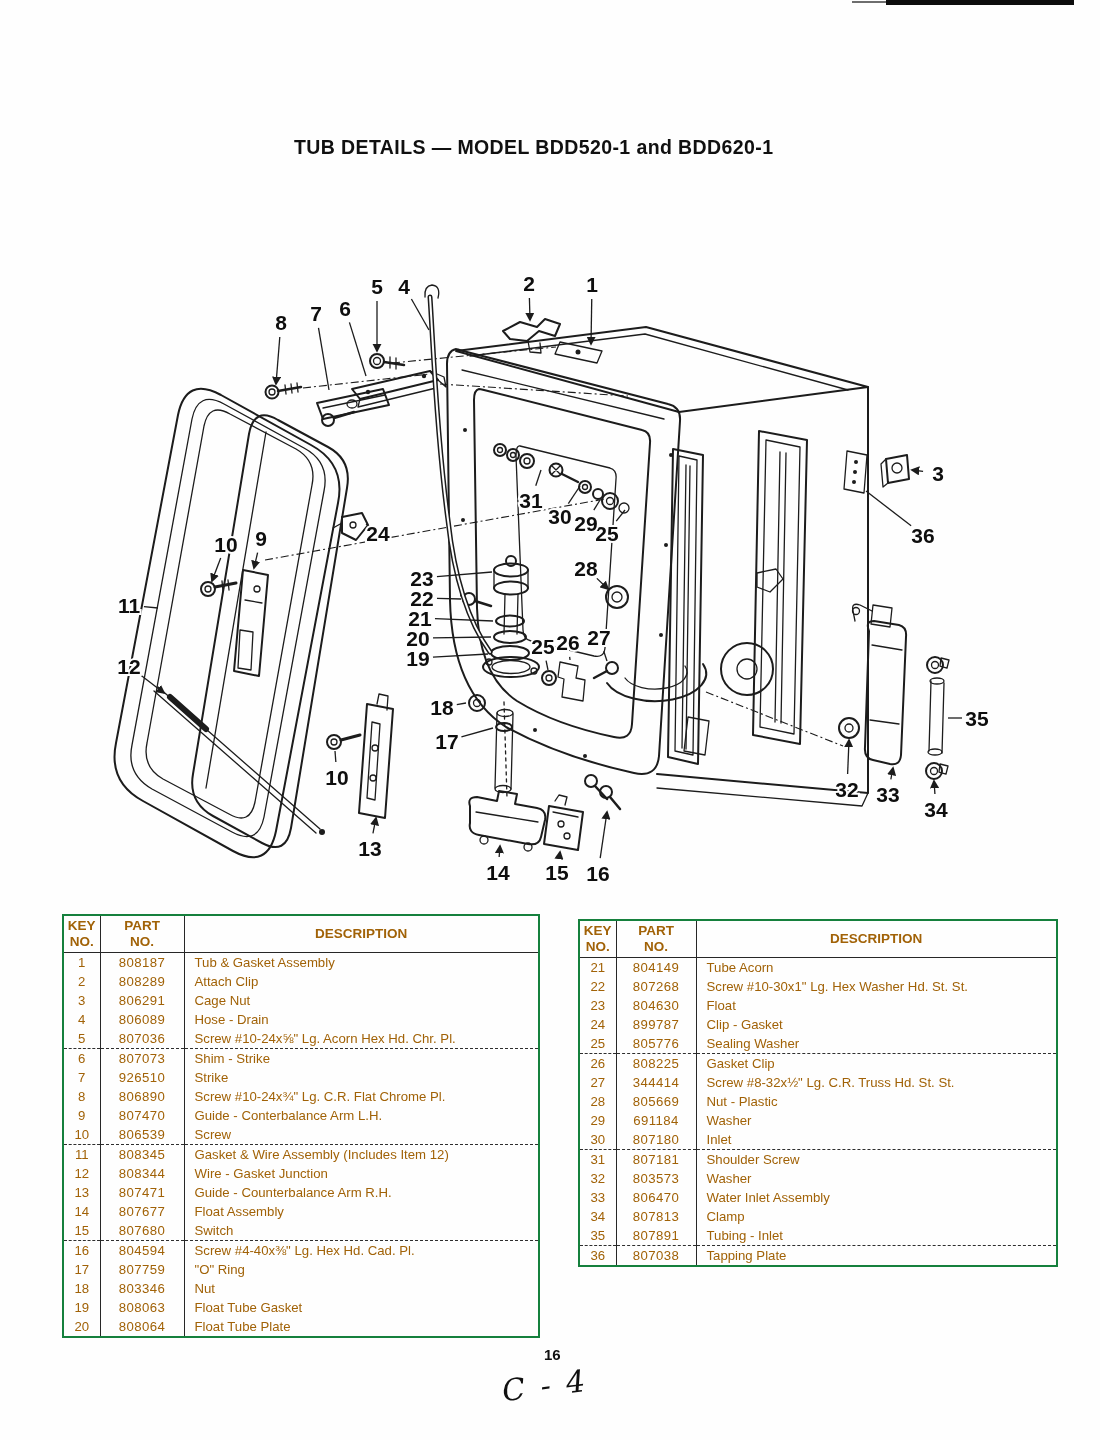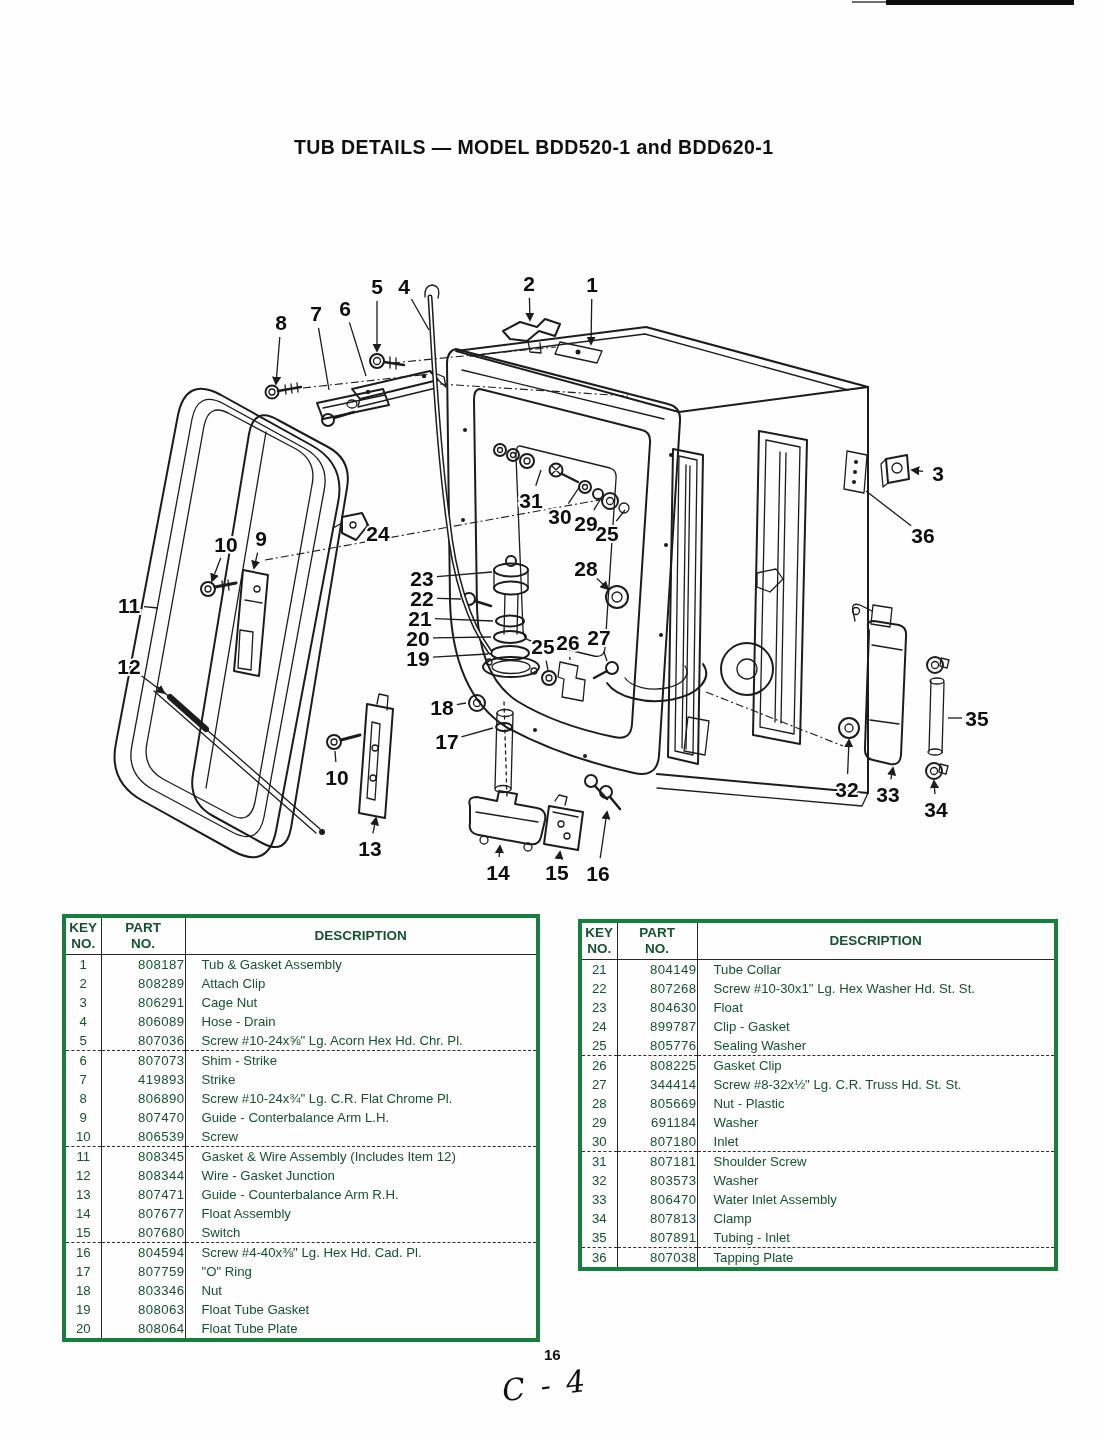--- a/index.html
+++ b/index.html
@@ -14,29 +14,29 @@
   .d{stroke:#1c1c1c;fill:none;stroke-width:2;stroke-linejoin:round;stroke-linecap:round;}
   .d1{stroke-width:1.3;}
   .dot{fill:#1c1c1c;stroke:none;}
   .dd{stroke:#1c1c1c;fill:none;stroke-width:1.1;stroke-dasharray:8 3 2 3;}
   .leader{stroke:#1c1c1c;stroke-width:1.3;fill:none;}
   .callout{font:700 21px "Liberation Sans",sans-serif;fill:#0e0e0e;text-anchor:middle;
            dominant-baseline:central;paint-order:stroke;stroke:#fefefe;stroke-width:4px;}
 
   
   .parts-table{position:absolute;border-collapse:collapse;table-layout:fixed;background:#fefefe;
-               color:#14532d;border:4px solid #15803d;}
+               color:#a16207;border:2px solid #15803d;}
   .parts-table th{border-bottom:1.7px solid #272727;font-size:13.5px;font-weight:700;
                   padding:2px 0 3px 0;line-height:1.15;text-align:center;vertical-align:middle;}
   .parts-table th + th, .parts-table td + td{border-left:1.7px solid #272727;}
   .parts-table td{height:19px;padding:0;font-size:13.2px;line-height:19px;
                   white-space:nowrap;overflow:hidden;}
   td.c-key{text-align:center;}
-  td.c-part{text-align:right;letter-spacing:.4px;}
-  td.c-desc{padding-left:16px;}
+  td.c-part{text-align:center;letter-spacing:.4px;}
+  td.c-desc{padding-left:10px;}
   tr.group-start td{border-top:1.7px dashed #2e2e2e;}
 
   .page-num{position:absolute;left:544px;top:1346px;font-size:15px;font-weight:700;color:#101010;}
   .hand-note{position:absolute;left:502px;top:1368px;font-family:"DejaVu Serif",serif;
              font-style:italic;font-size:30px;color:#101010;letter-spacing:3px;
              transform:rotate(-7deg);}
 </style>
 </head>
 <body>
 
@@ -382,21 +382,21 @@
           <td class="c-part">807036</td>
           <td class="c-desc">Screw #10-24x⅝" Lg. Acorn Hex Hd. Chr. Pl.</td>
         </tr>
         <tr class="group-start">
           <td class="c-key">6</td>
           <td class="c-part">807073</td>
           <td class="c-desc">Shim - Strike</td>
         </tr>
         <tr>
           <td class="c-key">7</td>
-          <td class="c-part">419893</td>
+          <td class="c-part">926510</td>
           <td class="c-desc">Strike</td>
         </tr>
         <tr>
           <td class="c-key">8</td>
           <td class="c-part">806890</td>
           <td class="c-desc">Screw #10-24x¾" Lg. C.R. Flat Chrome Pl.</td>
         </tr>
         <tr>
           <td class="c-key">9</td>
           <td class="c-part">807470</td>
@@ -477,21 +477,21 @@
           </th>
           <th>
             <div>DESCRIPTION</div>
           </th>
         </tr>
       </thead>
       <tbody>
         <tr>
           <td class="c-key">21</td>
           <td class="c-part">804149</td>
-          <td class="c-desc">Tube Collar</td>
+          <td class="c-desc">Tube Acorn</td>
         </tr>
         <tr>
           <td class="c-key">22</td>
           <td class="c-part">807268</td>
           <td class="c-desc">Screw #10-30x1" Lg. Hex Washer Hd. St. St.</td>
         </tr>
         <tr>
           <td class="c-key">23</td>
           <td class="c-part">804630</td>
           <td class="c-desc">Float</td>

